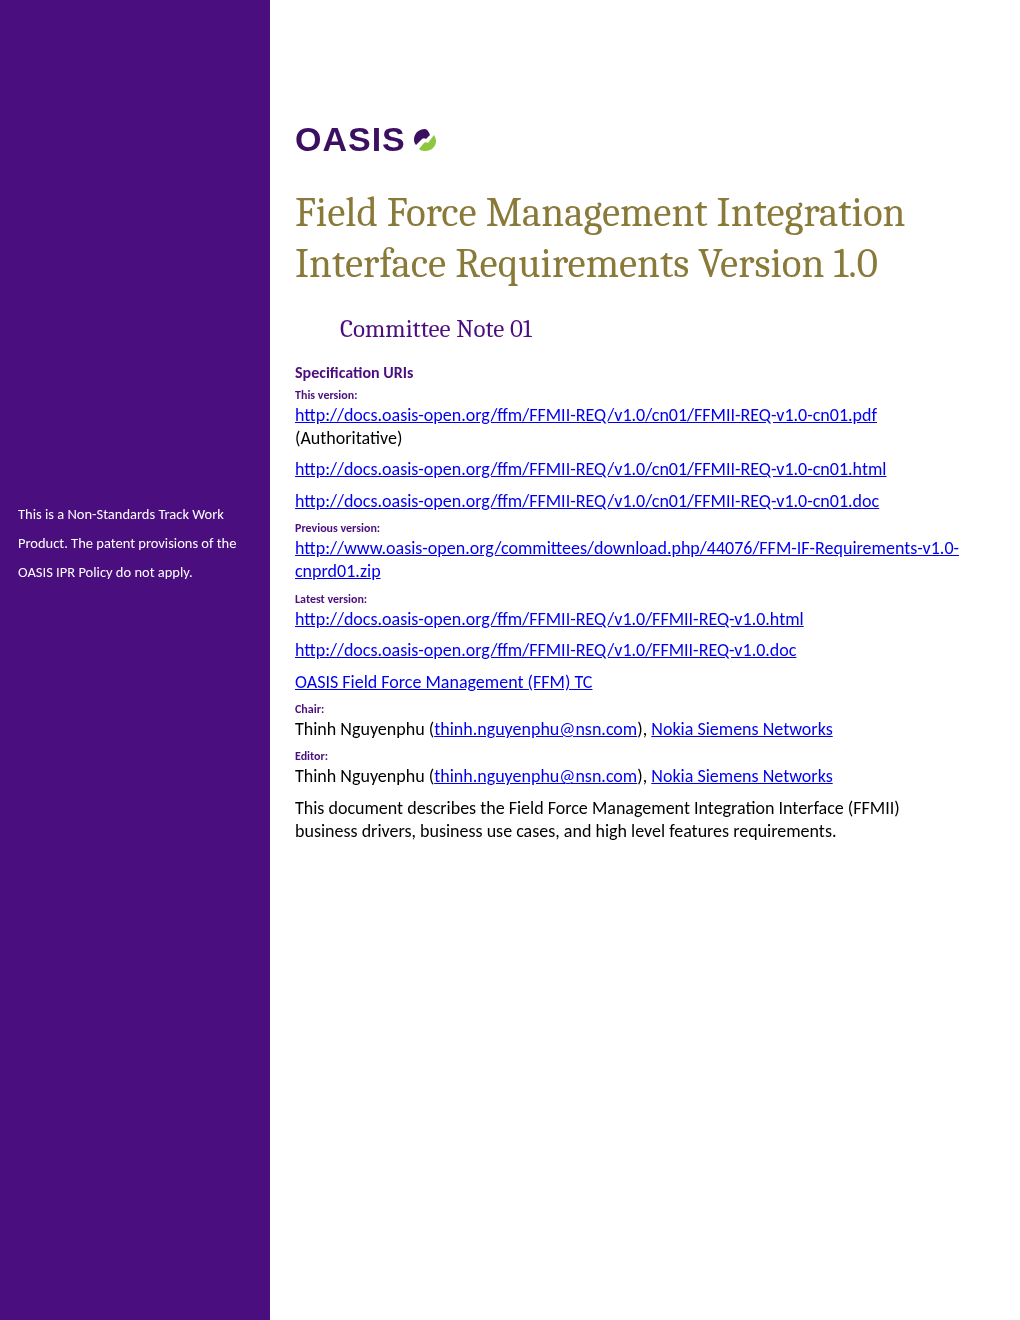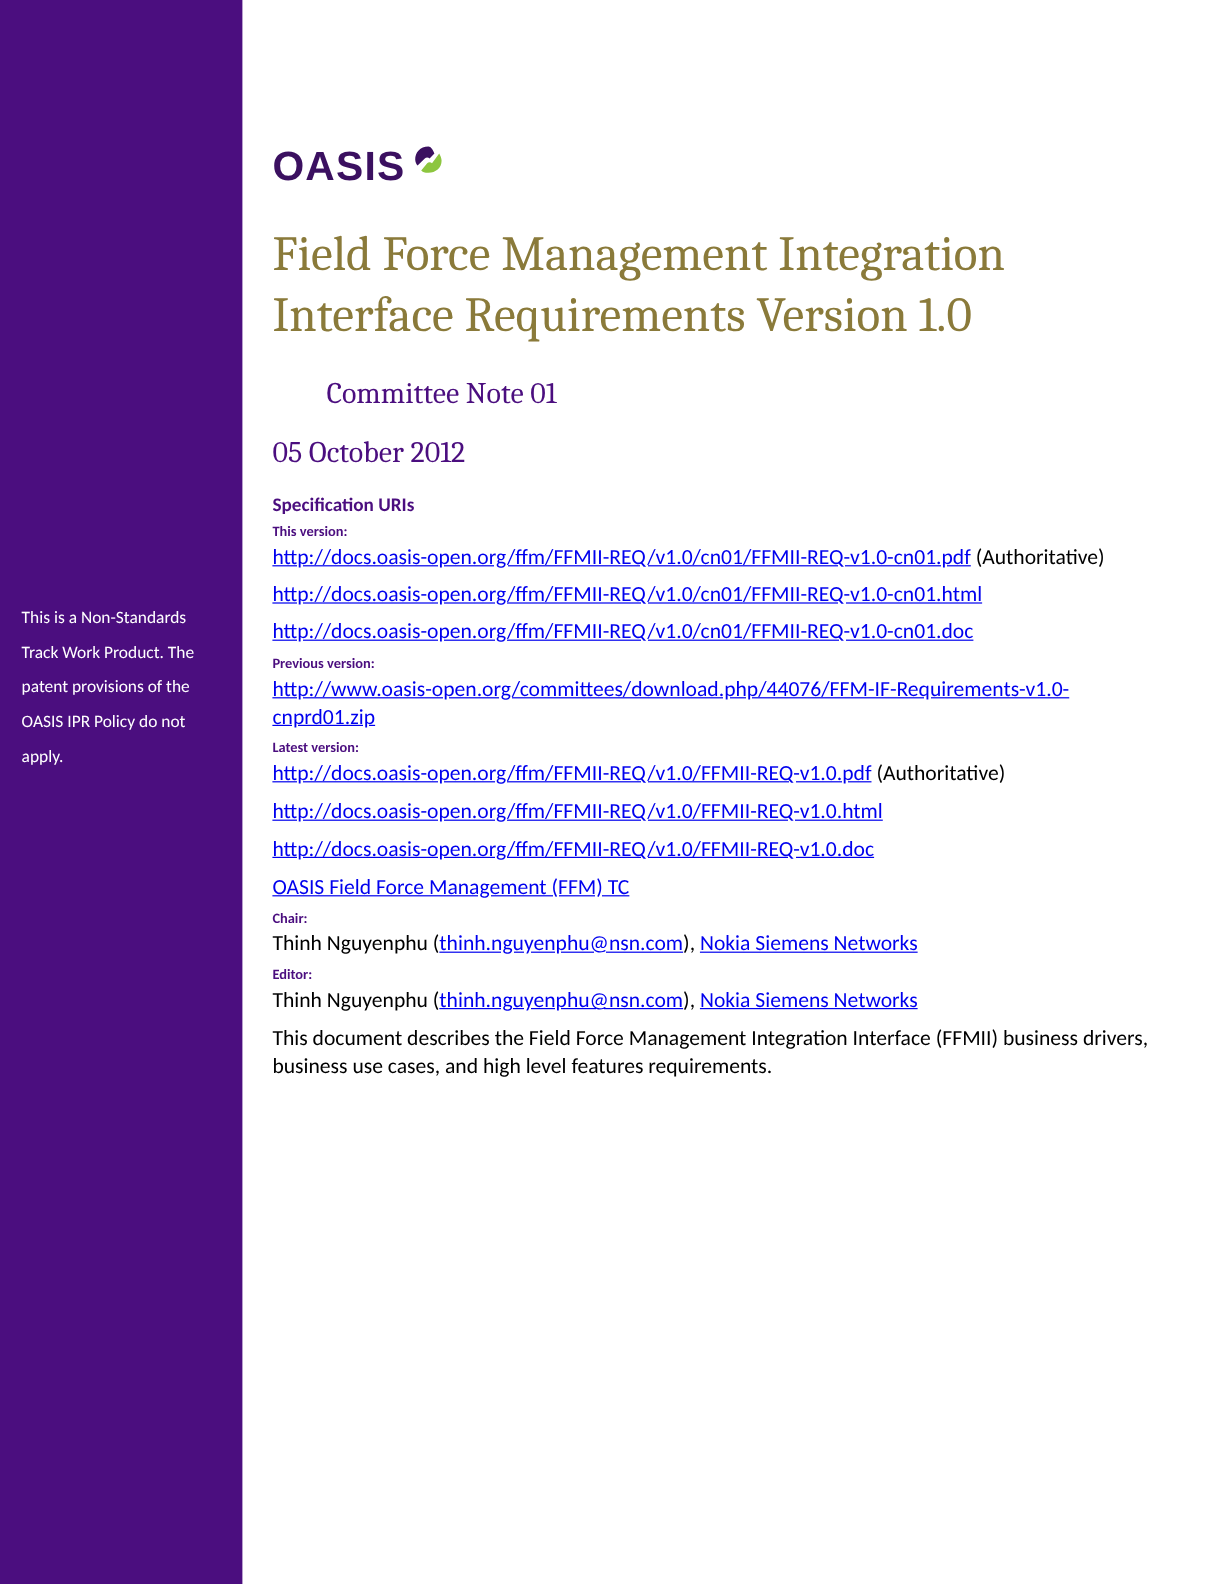--- a/index.html
+++ b/index.html
@@ -10,41 +10,42 @@
     height: 1320px;
     overflow: hidden;
     color: #000;
   }
   .page {
     display: flex;
     width: 100%;
     height: 100%;
   }
   .sidebar {
-    width: 202px;
+    width: 270px;
     background: #4b0e7f;
     color: #fff;
     padding: 500px 18px 12px 18px;
     font-size: 14.5px;
     line-height: 2.0;
   }
   .main {
     flex: 1;
     padding: 120px 60px 0 25px;
   }
   .logo {
     margin-bottom: 28px;
   }
   .logo-text {
     font-family: Arial, Helvetica, sans-serif;
     font-weight: 900;
     font-size: 34px;
     letter-spacing: 1px;
     color: #3b1060;
     display: inline-flex;
+    align-items: center;
     gap: 6px;
   }
   .logo-mark {
     display: inline-block;
     width: 26px;
     height: 26px;
     position: relative;
   }
   .logo-mark svg { display: block; }
   h1.title {
@@ -115,44 +116,40 @@
             <path d="M13 2 C6 2 2 7 2 13 C2 15 3 17 4 18 L10 12 C11 11 13 11 14 12 L18 8 C17 5 15 2 13 2 Z" fill="#3b1060"></path>
             <path d="M22 8 C23 10 24 12 24 14 C24 20 19 24 13 24 C10 24 8 23 7 22 L12 16 C13 15 15 15 16 16 L22 8 Z" fill="#8dc63f"></path>
           </svg>
         </span>
       </span>
     </div>
 
     <h1 class="title">Field Force Management Integration Interface Requirements Version 1.0</h1>
 
     <div class="subtitle">Committee Note 01</div>
-    <div class="date">05 October 2012</div>
 
     <div class="spec-uris-heading">Specification URIs</div>
 
     <div class="label">This version:</div>
     <div class="link-block">
       <a class="link">http://docs.oasis-open.org/ffm/FFMII-REQ/v1.0/cn01/FFMII-REQ-v1.0-cn01.pdf</a><span class="after-link"> (Authoritative)</span>
     </div>
     <div class="link-block">
       <a class="link">http://docs.oasis-open.org/ffm/FFMII-REQ/v1.0/cn01/FFMII-REQ-v1.0-cn01.html</a><span class="after-link"></span>
     </div>
     <div class="link-block">
       <a class="link">http://docs.oasis-open.org/ffm/FFMII-REQ/v1.0/cn01/FFMII-REQ-v1.0-cn01.doc</a><span class="after-link"></span>
     </div>
 
     <div class="label">Previous version:</div>
     <div class="link-block">
       <a class="link">http://www.oasis-open.org/committees/download.php/44076/FFM-IF-Requirements-v1.0-cnprd01.zip</a>
     </div>
 
     <div class="label">Latest version:</div>
-    <div class="link-block">
-      <a class="link">http://docs.oasis-open.org/ffm/FFMII-REQ/v1.0/FFMII-REQ-v1.0.pdf</a><span class="after-link"> (Authoritative)</span>
-    </div>
     <div class="link-block">
       <a class="link">http://docs.oasis-open.org/ffm/FFMII-REQ/v1.0/FFMII-REQ-v1.0.html</a>
     </div>
     <div class="link-block">
       <a class="link">http://docs.oasis-open.org/ffm/FFMII-REQ/v1.0/FFMII-REQ-v1.0.doc</a>
     </div>
 
     <div class="link-block">
       <a class="link">OASIS Field Force Management (FFM) TC</a>
     </div>

